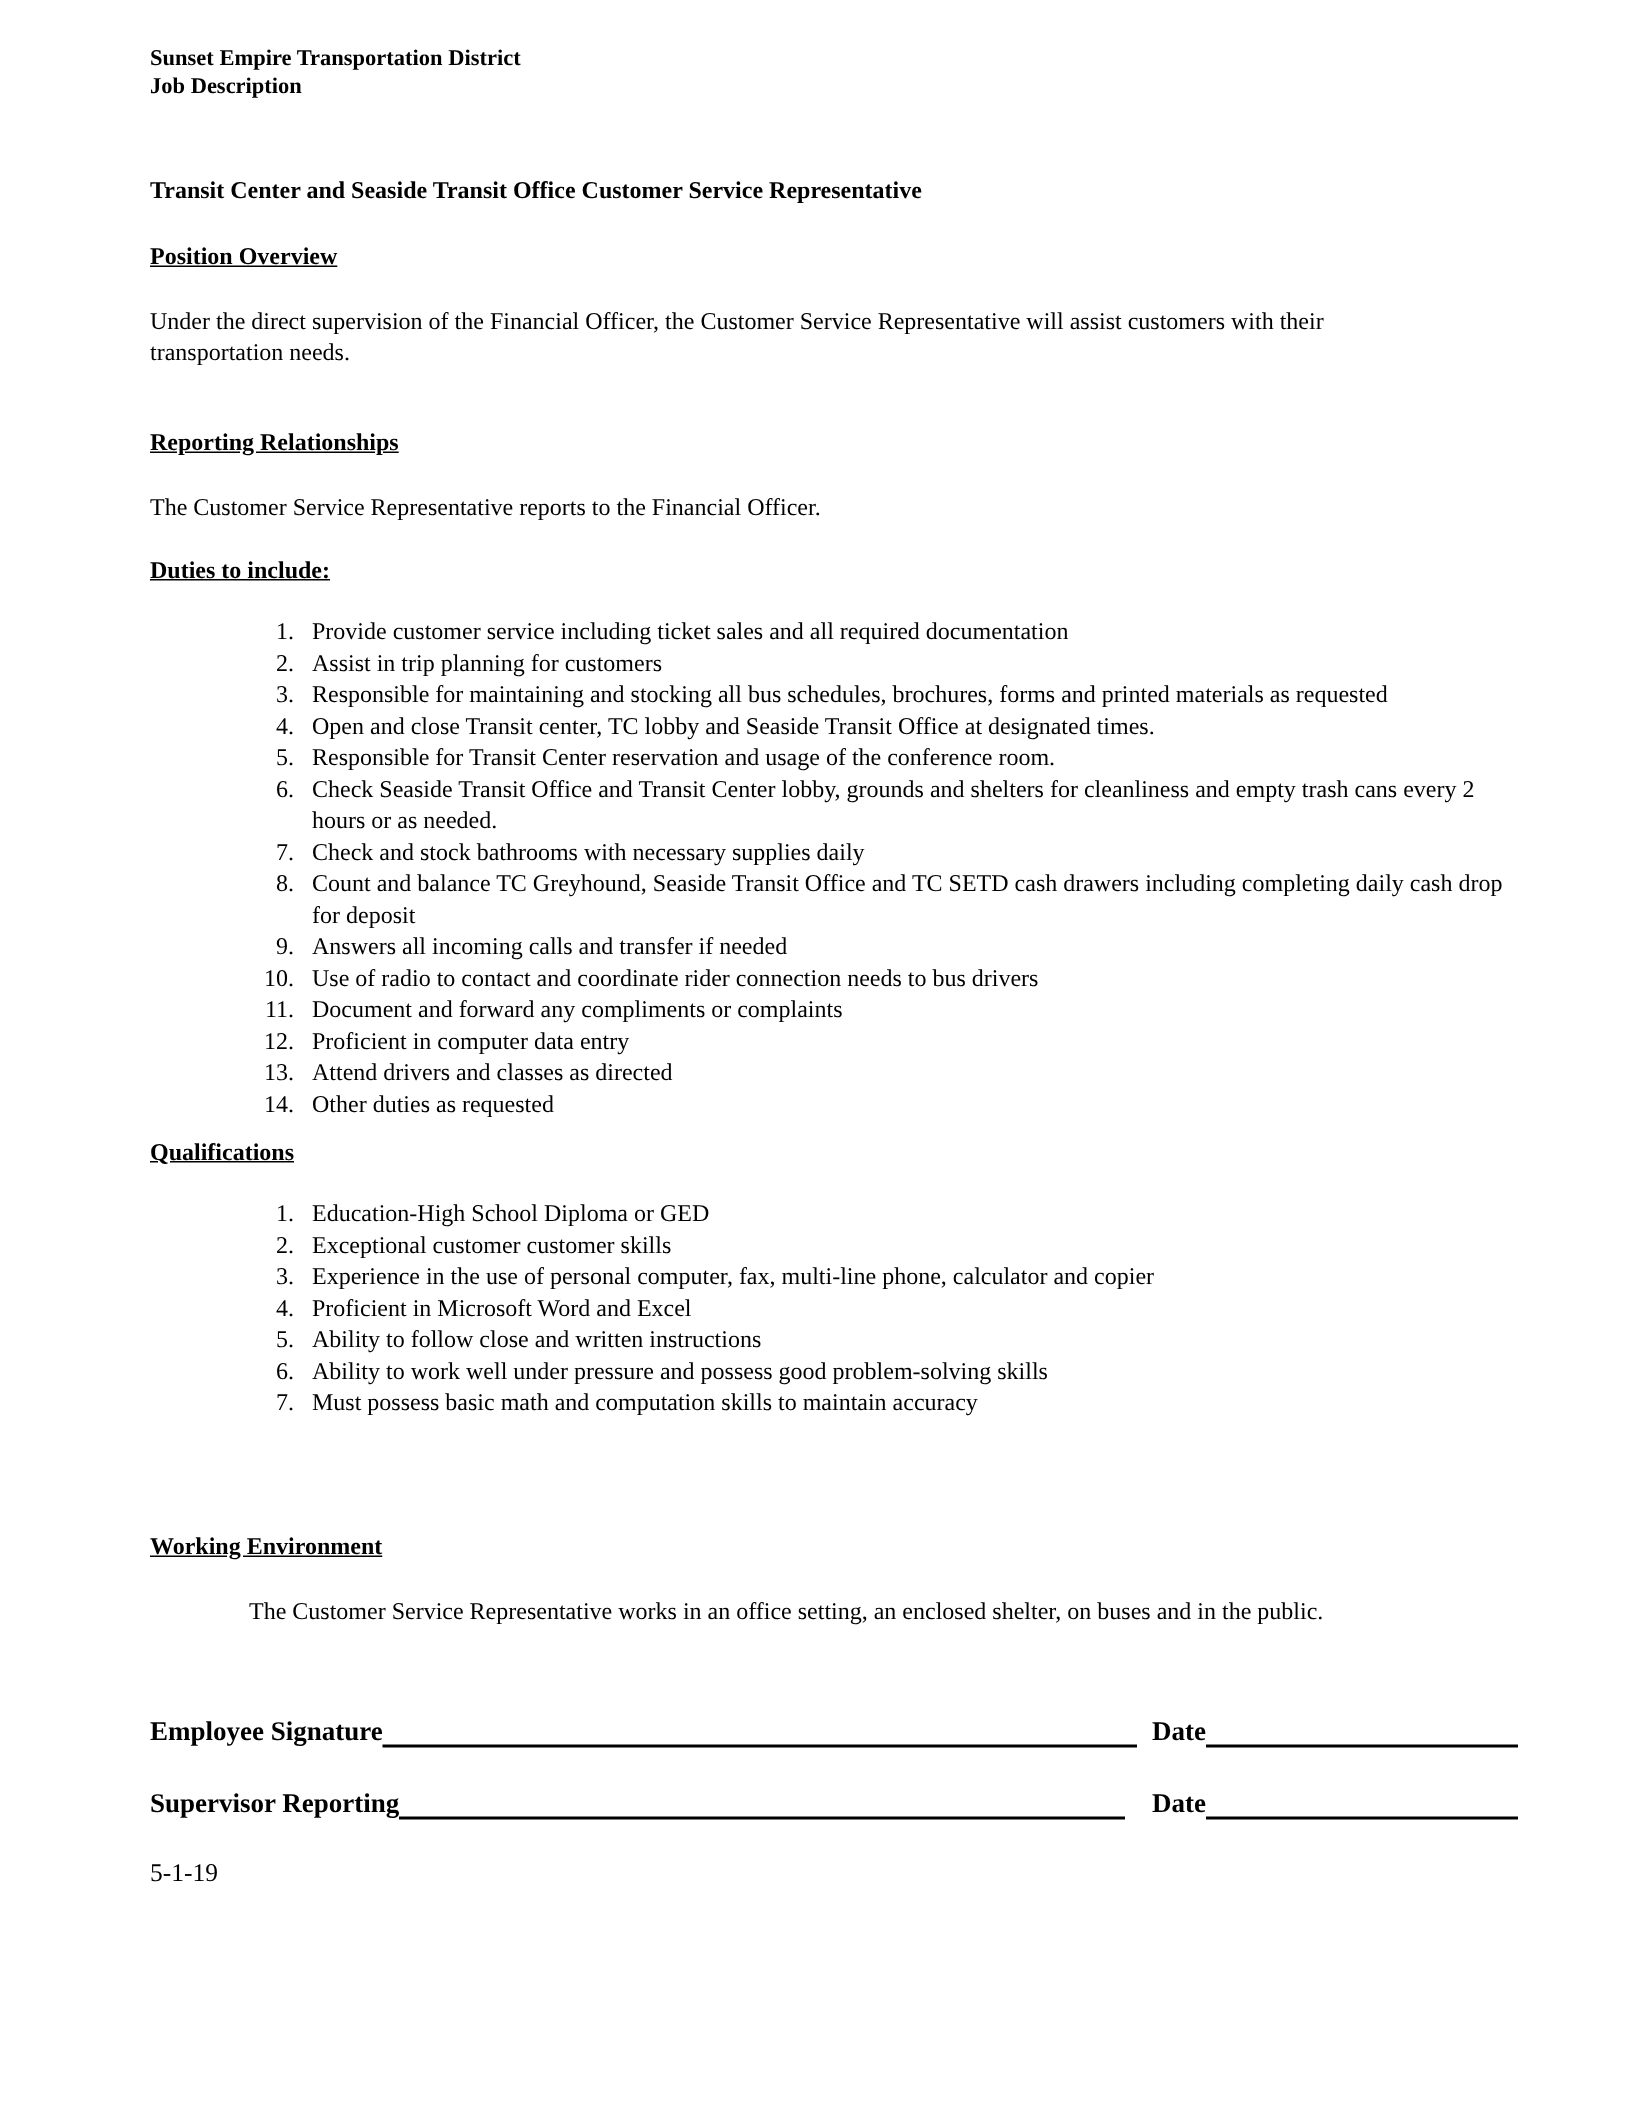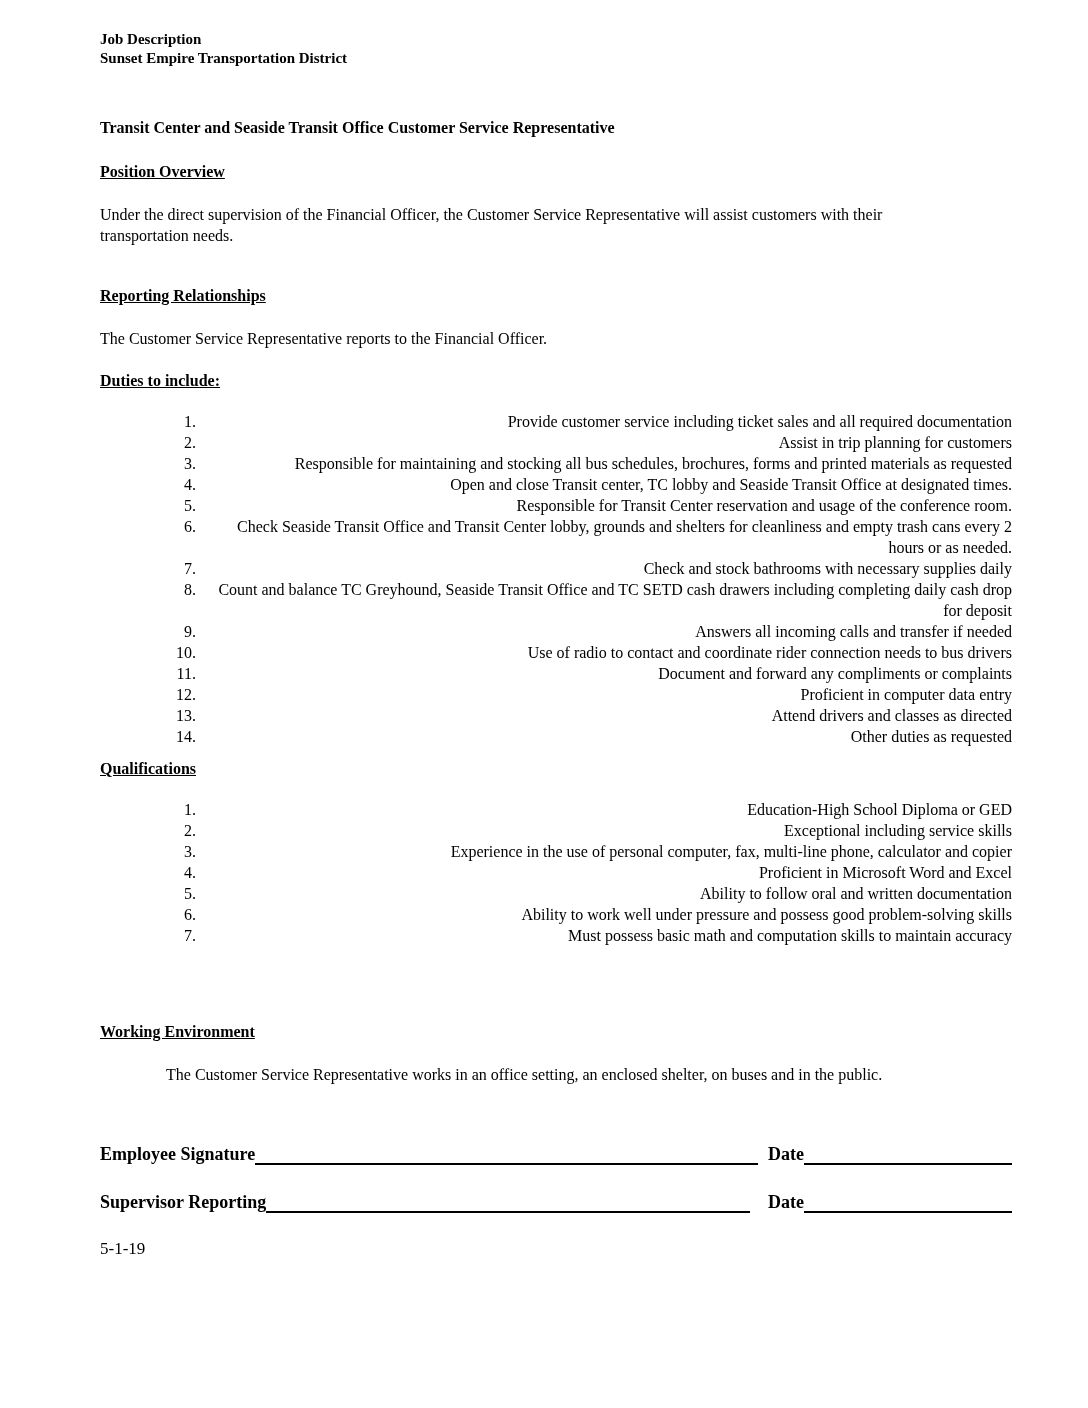--- a/index.html
+++ b/index.html
@@ -36,21 +36,20 @@
     margin-top: 22px;
     max-width: 860px;
   }
   .body-text.indented { padding-left: 66px; max-width: 912px; }
   ol.doc-list {
     margin-top: 20px;
     font-size: 16px;
     line-height: 21px;
     padding-left: 100px;
     max-width: 912px;
-    text-align: right;
   }
   ol.doc-list li { padding-left: 8px; }
   .sig-row {
     display: flex;
     align-items: flex-end;
     margin-top: 58px;
     font-size: 18px;
     font-weight: bold;
     line-height: 22px;
   }
@@ -71,22 +70,22 @@
   .footer-date {
     margin-top: 26px;
     font-size: 17px;
     font-weight: normal;
   }
 </style>
 </head>
 <body>
 
 <div class="doc-header">
+  <div>Sunset Empire Transportation District</div>
   <div>Job Description</div>
-  <div>Sunset Empire Transportation District</div>
 </div>
 
 <h1 class="doc-title">Transit Center and Seaside Transit Office Customer Service Representative</h1>
 
 <h2 class="section-heading h-pos">Position Overview</h2>
 <p class="body-text">Under the direct supervision of the Financial Officer, the Customer Service Representative will assist customers with their transportation needs.</p>
 
 <h2 class="section-heading h-rep">Reporting Relationships</h2>
 <p class="body-text">The Customer Service Representative reports to the Financial Officer.</p>
 
@@ -104,24 +103,24 @@
     <li>Use of radio to contact and coordinate rider connection needs to bus drivers</li>
     <li>Document and forward any compliments or complaints</li>
     <li>Proficient in computer data entry</li>
     <li>Attend drivers and classes as directed</li>
     <li>Other duties as requested</li>
   </ol>
 
 <h2 class="section-heading h-qual">Qualifications</h2>
 <ol class="doc-list">
     <li>Education-High School Diploma or GED</li>
-    <li>Exceptional including service skills</li>
+    <li>Exceptional customer customer skills</li>
     <li>Experience in the use of personal computer, fax, multi-line phone, calculator and copier</li>
     <li>Proficient in Microsoft Word and Excel</li>
-    <li>Ability to follow oral and written documentation</li>
+    <li>Ability to follow close and written instructions</li>
     <li>Ability to work well under pressure and possess good problem-solving skills</li>
     <li>Must possess basic math and computation skills to maintain accuracy</li>
   </ol>
 
 <h2 class="section-heading h-work">Working Environment</h2>
 <p class="body-text indented">The Customer Service Representative works in an office setting, an enclosed shelter, on buses and in the public.</p>
 
 <div class="sig-row">
   <span>Employee Signature</span>
   <span class="sig-line emp"></span>

